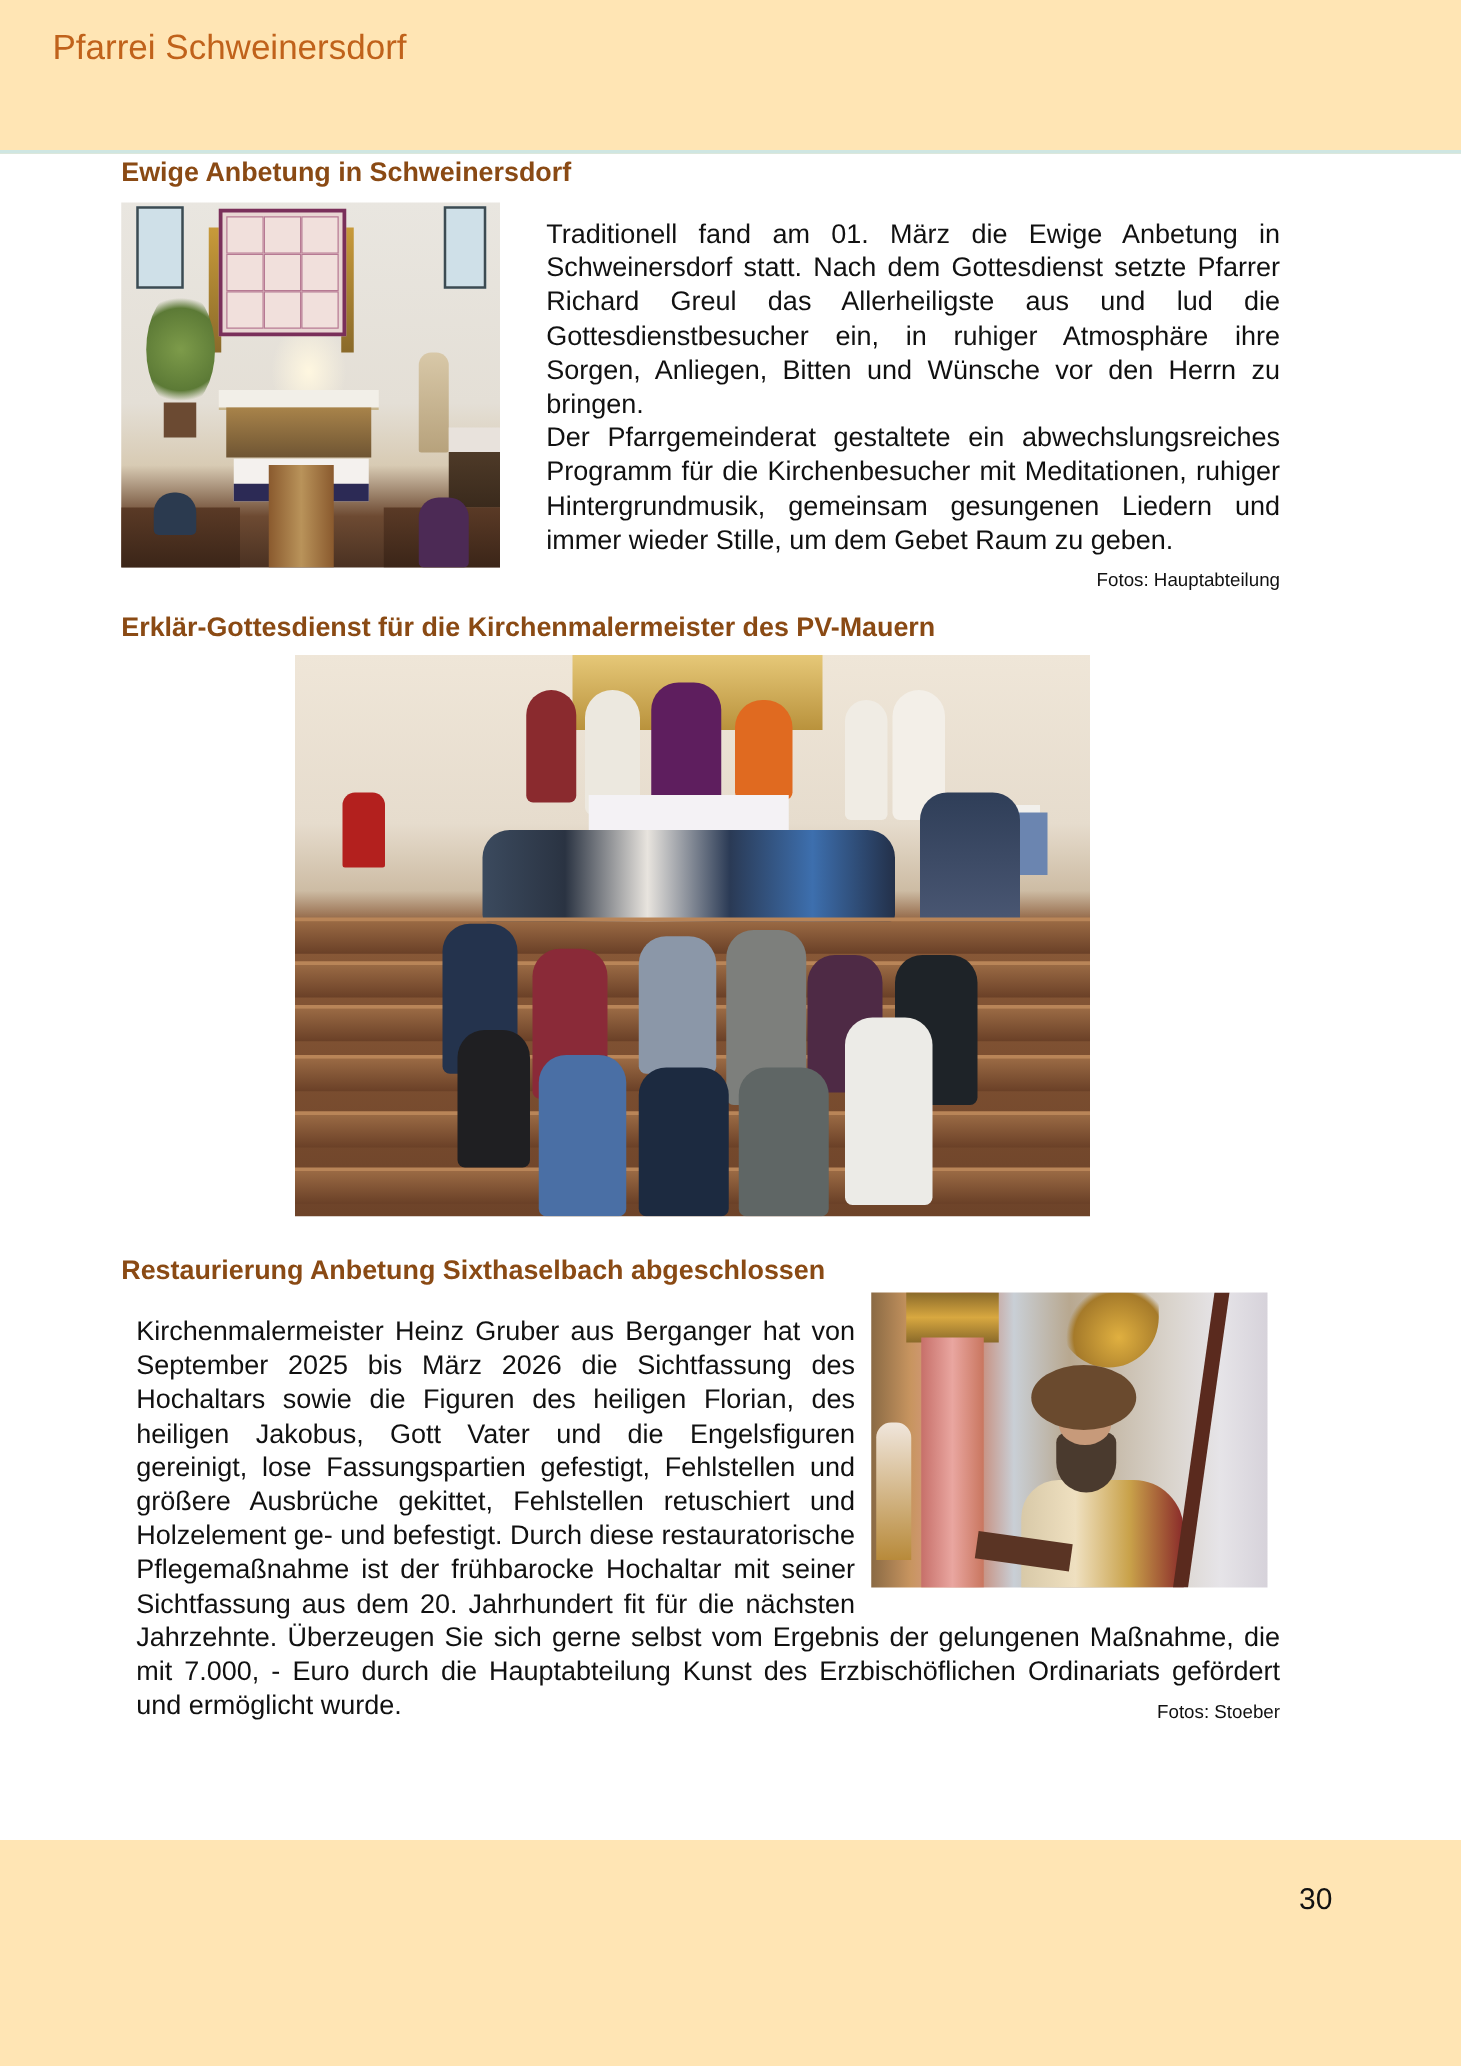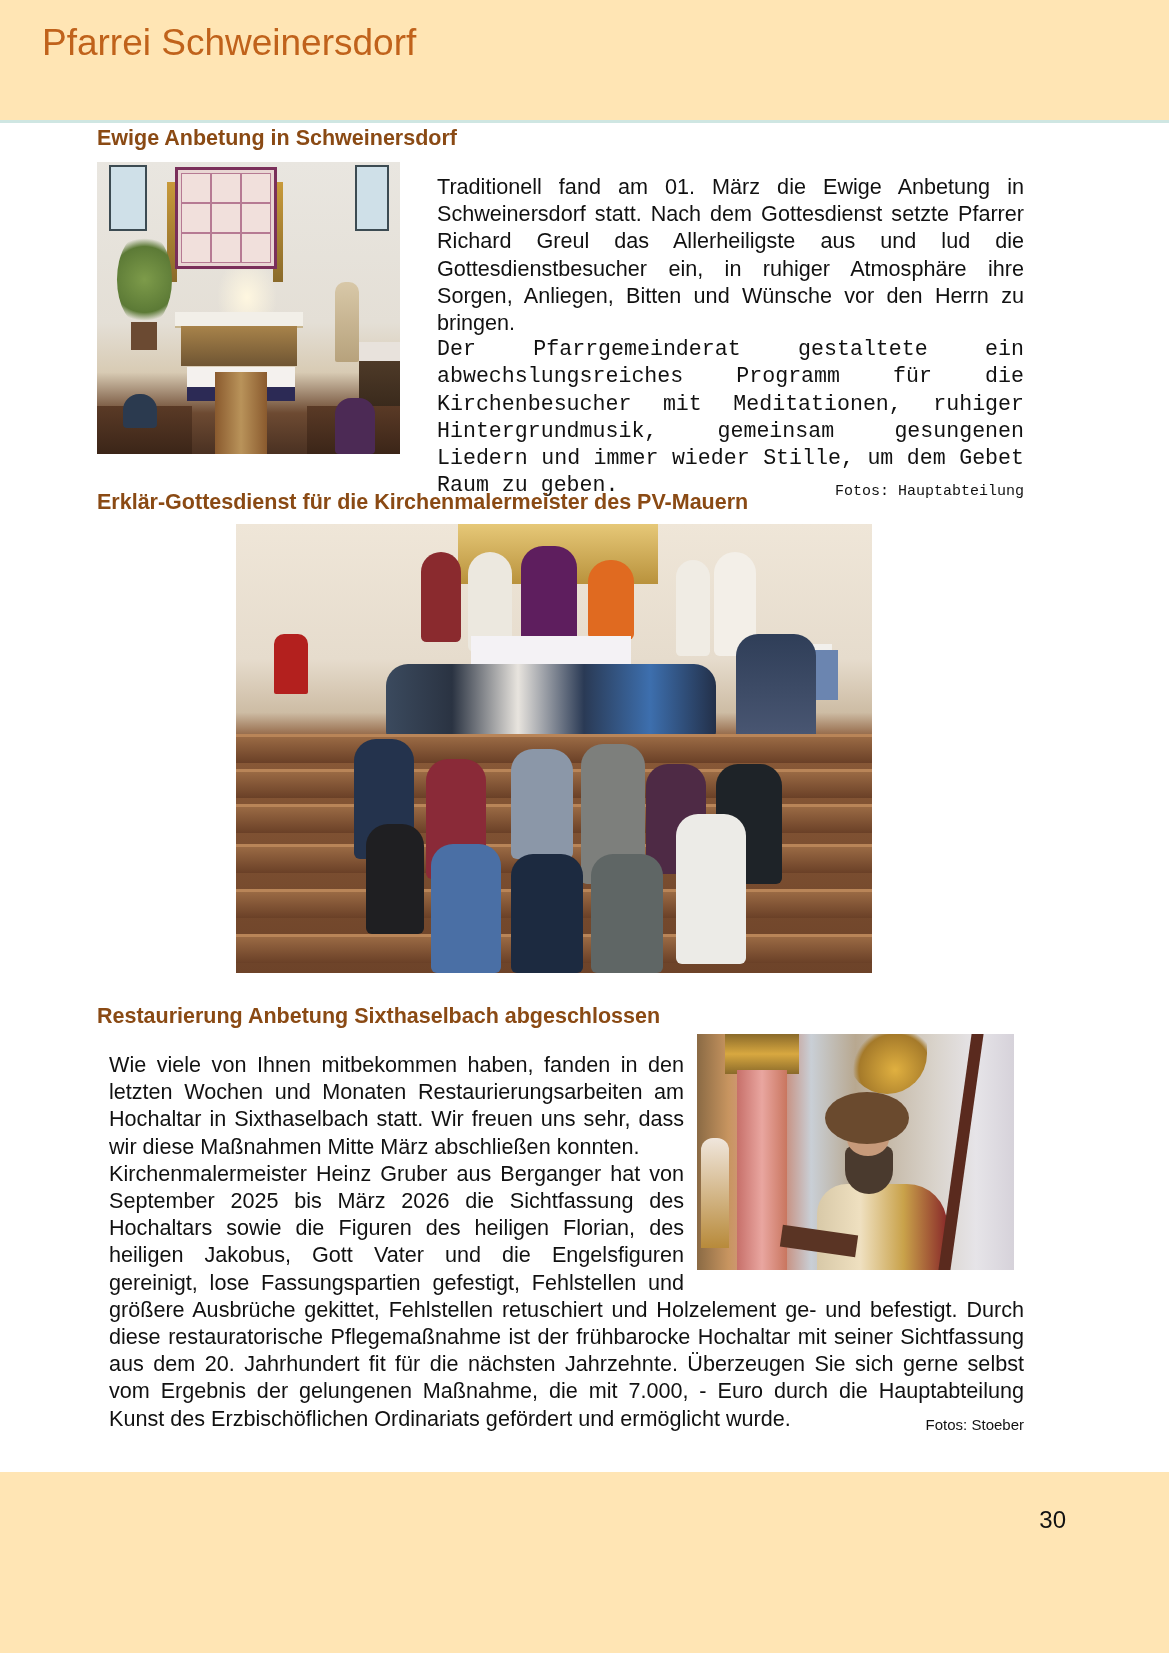--- a/index.html
+++ b/index.html
@@ -9,21 +9,21 @@
     font-family: "Liberation Sans", sans-serif;
     color: #111111;
   }
   .header-band {
     position: absolute; left: 0; top: 0; width: 1169px; height: 120px;
     background: #ffe5b4;
     border-bottom: 3px solid #cfe6e2;
   }
   .page-title {
     position: absolute; left: 42px; top: 22px;
-    font-size: 37px; color: #c0621b; font-weight: normal; letter-spacing: 0px;
+    font-size: 28px; color: #c0621b; font-weight: normal; letter-spacing: 0px;
     margin: 0;
   }
   .section-heading {
     position: absolute; left: 97px; margin: 0;
     font-size: 21.5px; font-weight: bold; color: #8a4a14;
   }
   .body-text {
     position: absolute; font-size: 21.6px; line-height: 27.2px;
     text-align: justify; color: #111;
     margin: 12px;
@@ -133,21 +133,21 @@
   <div class="p1-drape"></div>
   <div class="p1-ambo"></div>
   <div class="p1-pew-l"></div>
   <div class="p1-pew-r"></div>
   <div class="p1-person-l"></div>
   <div class="p1-person-r"></div>
 </div>
 
 <div class="body-text" style="left:425px; top:161px; width:587px;">
   <p>Traditionell fand am 01. März die Ewige Anbetung in Schweinersdorf statt. Nach dem Gottesdienst setzte Pfarrer Richard Greul das Allerheiligste aus und lud die Gottesdienstbesucher ein, in ruhiger Atmosphäre ihre Sorgen, Anliegen, Bitten und Wünsche vor den Herrn zu bringen.</p>
-  <p style="text-align:justify;font-family:Liberation Mono, monospace;">
+  <p style="text-align:justify;">
     <span>Der Pfarrgemeinderat gestaltete ein abwechslungs­reiches Programm für die Kirchenbesucher mit Meditationen, ruhiger Hintergrundmusik, gemeinsam gesungenen Liedern und immer wieder Stille, um dem Gebet Raum zu geben.</span>
     <span class="credit">Fotos: Hauptabteilung</span>
   </p>
 </div>
 
 <h2 class="section-heading" style="top:490px;">Erklär-Gottesdienst für die Kirchenmalermeister des PV-Mauern</h2>
 
 <div class="photo photo2">
   <div class="p2-altarback"></div>
   <div class="p2-chair"></div>
@@ -191,21 +191,20 @@
   <div class="p3-body"></div>
   <div class="p3-beard"></div>
   <div class="p3-face"></div>
   <div class="p3-hat"></div>
   <div class="p3-book"></div>
   <div class="p3-staff"></div>
 </div>
 
 <div class="body-text" style="left:97px; top:1039px; width:915px;">
   <div style="float:right; width:340px; height:242px;"></div>
-  <p>Wie viele von Ihnen mitbekommen haben, fanden in den letzten Wochen und Monaten Restaurierungs­arbeiten am Hochaltar in Sixthaselbach statt. Wir freuen uns sehr, dass wir diese Maßnahmen Mitte März abschließen konnten.</p>
   <p>
     <span>Kirchenmalermeister Heinz Gruber aus Berganger hat von September 2025 bis März 2026 die Sichtfassung des Hochaltars sowie die Figuren des heiligen Florian, des heiligen Jakobus, Gott Vater und die Engelsfiguren gereinigt, lose Fassungspartien gefestigt, Fehlstellen und größere Ausbrüche gekittet, Fehlstellen retuschiert und Holzelement ge- und befestigt. Durch diese restauratorische Pflegemaßnahme ist der frühbarocke Hochaltar mit seiner Sichtfassung aus dem 20. Jahrhundert fit für die nächsten Jahrzehnte. Überzeugen Sie sich gerne selbst vom Ergebnis der gelungenen Maßnahme, die mit 7.000, - Euro durch die Hauptabteilung Kunst des Erzbischöflichen Ordinariats gefördert und ermöglicht wurde.</span>
     <span class="credit">Fotos: Stoeber</span>
   </p>
 </div>
 
 <div class="footer-band">
   <span class="page-number">30</span>
 </div>
 

